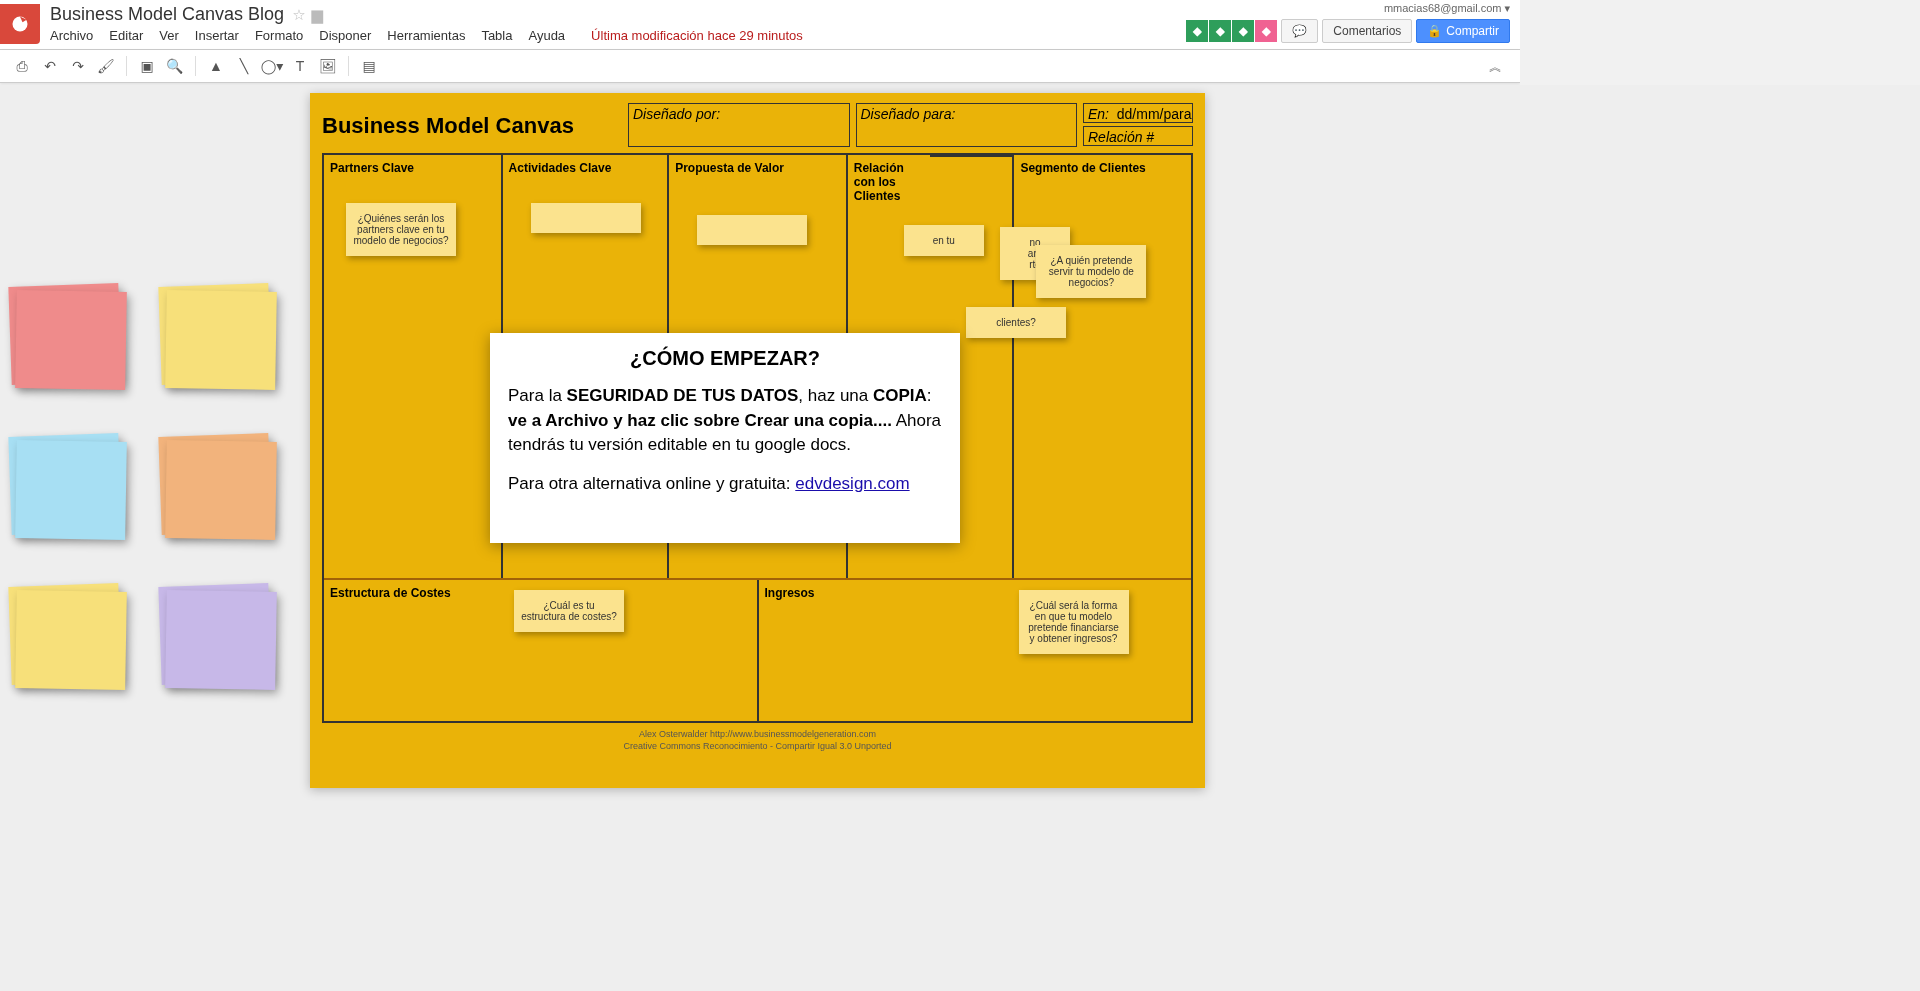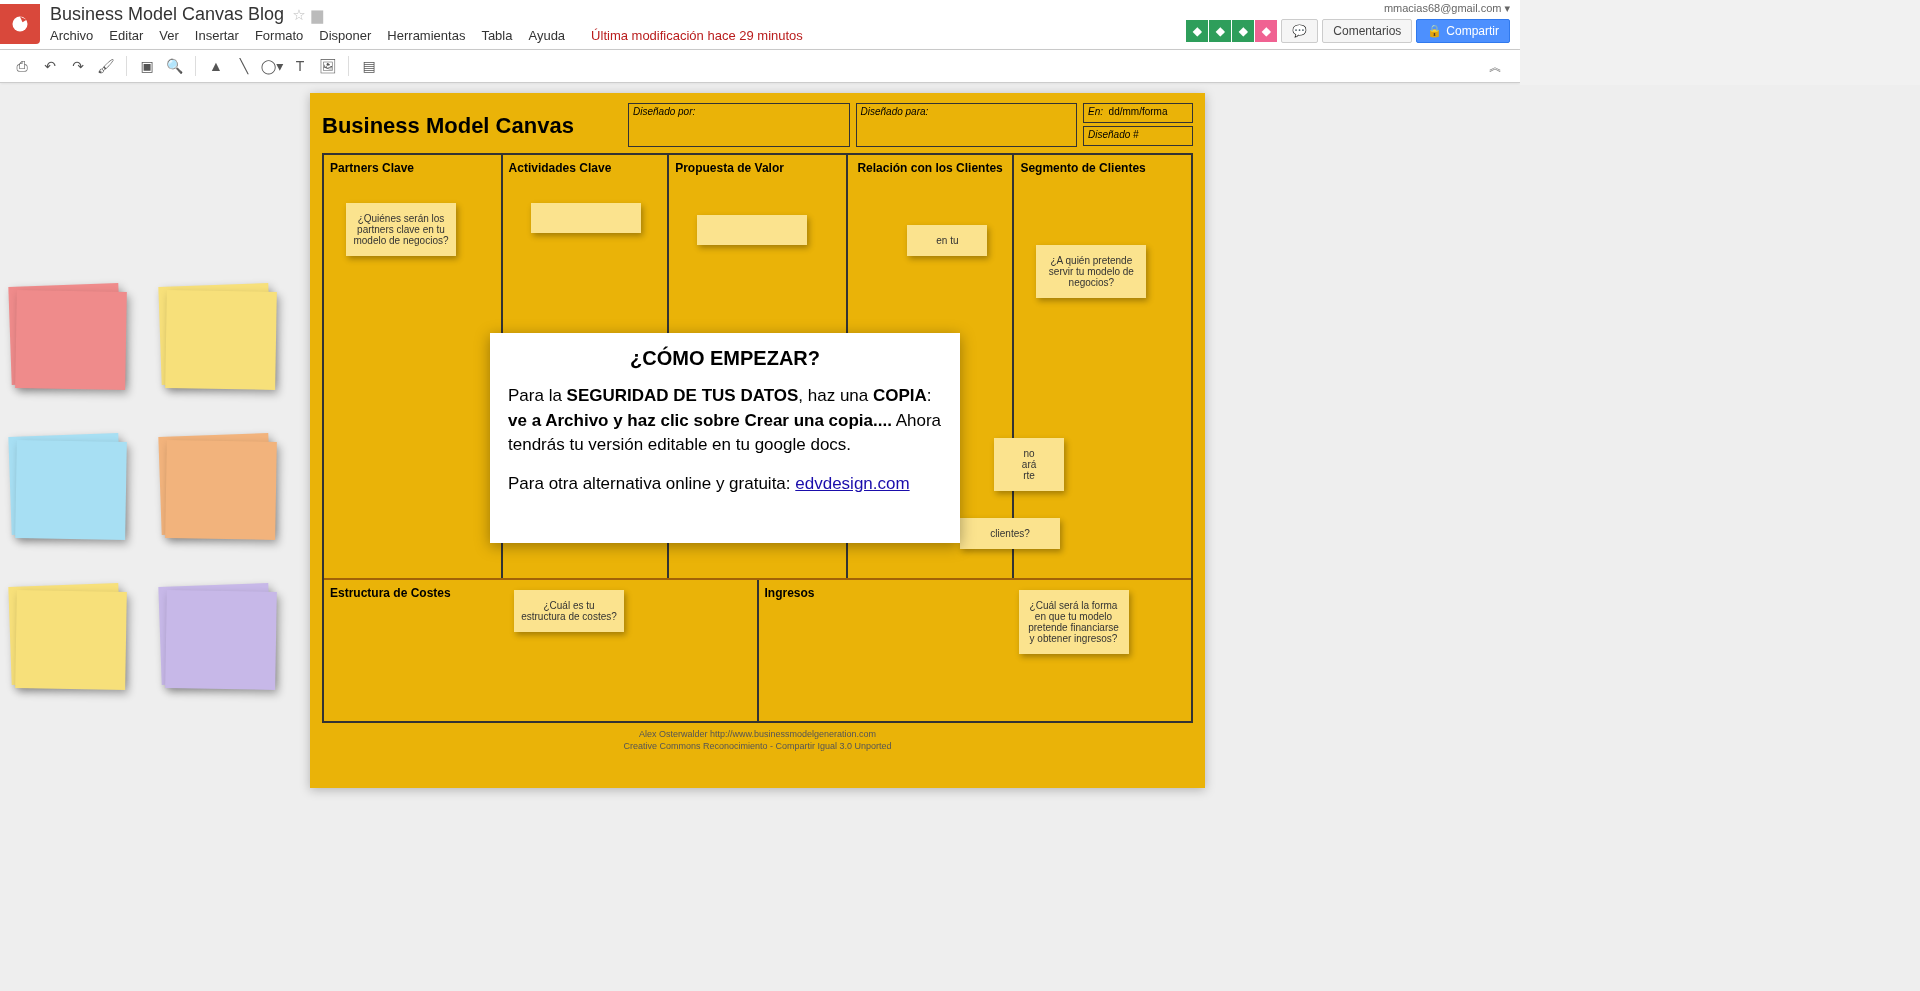--- a/index.html
+++ b/index.html
@@ -33,36 +33,36 @@
 .workspace { position:absolute; top:85px; left:0; right:0; bottom:0; background:#eee; }
 .floating-notes { position:absolute; left:10px; top:200px; }
 .note-img { position:absolute; width:110px; height:98px; box-shadow:3px 4px 8px rgba(0,0,0,0.3); }
 .note-img.back { transform:rotate(-2deg); }
 .note-img.front { transform:translate(6px,6px) rotate(1deg); }
 
 
 .doc { position:absolute; left:310px; top:8px; width:895px; height:695px; background:#eab308; box-shadow:0 2px 10px rgba(0,0,0,0.25); padding:10px 12px; }
 .doc-head { display:flex; align-items:flex-start; gap:6px; margin-bottom:6px; }
 .doc-head h1 { font-size:22px; font-weight:bold; flex:0 0 300px; padding-top:10px; }
-.meta-box { border:1px solid #333; font-size:10px; padding:2px 4px; }
+.meta-box { border:1px solid #333; font-size:14px; padding:2px 4px; }
 .meta-col { display:flex; flex-direction:column; gap:3px; }
 .mb1 { flex:1; height:44px; }
 .mb2 { flex:1; height:44px; }
 .mb3 { width:110px; }
 .mb3 .meta-box { height:20px; }
 
 .canvas-grid { border:2px solid #333; height:570px; display:flex; flex-direction:column; }
 .row-top { flex:3; display:flex; }
 .row-bot { flex:1; display:flex; border-top:2px solid #a16207; }
 .cell { border-right:2px solid #333; padding:6px; position:relative; font-size:12px; font-weight:bold; }
 .cell:last-child { border-right:none; }
 .col1 { flex:1; }
 .col2 { flex:1; display:flex; flex-direction:column; }
 .col3 { flex:1; }
-.col4 { flex:1; display:flex; flex-direction:column;align-items:center; }
+.col4 { flex:1; display:flex; flex-direction:row; }
 .col5 { flex:1; }
 .subcell { flex:1; padding:6px; position:relative; font-size:12px; font-weight:bold; }
 .subdiv { border-top:2px solid #333; }
 .botcell { flex:1; padding:6px; position:relative; font-size:12px; font-weight:bold; }
 .botcell:first-child { border-right:2px solid #333; }
 
 .postit { position:absolute; width:110px; background:#fbe38e; box-shadow:2px 3px 6px rgba(0,0,0,0.3); padding:10px 6px; font-size:10px; font-weight:normal; text-align:center; color:#333; }
 
 .footer-text { text-align:center; font-size:9px; color:#555; margin-top:6px; line-height:1.3; }
 
@@ -161,22 +161,22 @@
     <div class="note-img back" style="left:150px;top:300px;background:#c7b8e8"></div>
     <div class="note-img front" style="left:150px;top:300px;background:#c7b8e8"></div>
   </div>
 
   <div class="doc">
     <div class="doc-head">
       <h1>Business Model Canvas</h1>
       <div class="meta-box mb1"><i>Diseñado por:</i></div>
       <div class="meta-box mb2"><i>Diseñado para:</i></div>
       <div class="meta-col mb3">
-        <div class="meta-box"><i>En:</i>&nbsp;&nbsp;<span>dd/mm/forma</span></div>
-        <div class="meta-box"><i>Diseñado #</i></div>
+        <div class="meta-box"><i>En:</i>&nbsp;&nbsp;<span>dd/mm/para</span></div>
+        <div class="meta-box"><i>Relación #</i></div>
       </div>
     </div>
 
     <div class="canvas-grid">
       <div class="row-top">
         <div class="cell col1">
           <span>Partners Clave</span>
           <div class="postit" style="top:48px;left:22px">¿Quiénes serán los partners clave en tu modelo de negocios?</div>
         </div>
         <div class="col2" style="border-right:2px solid #333">

